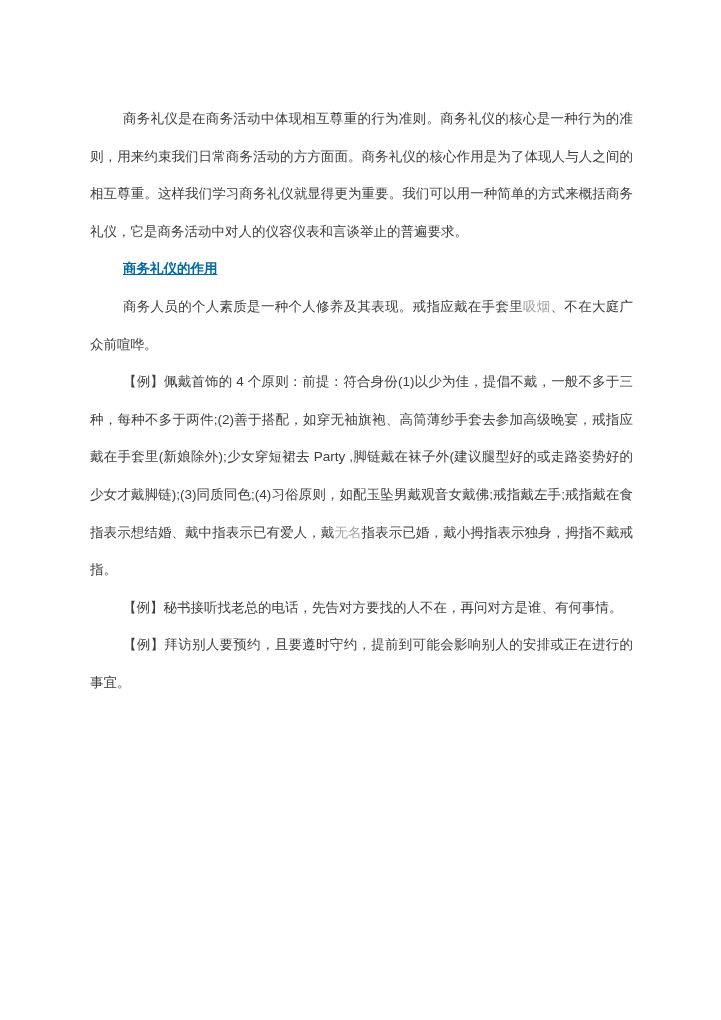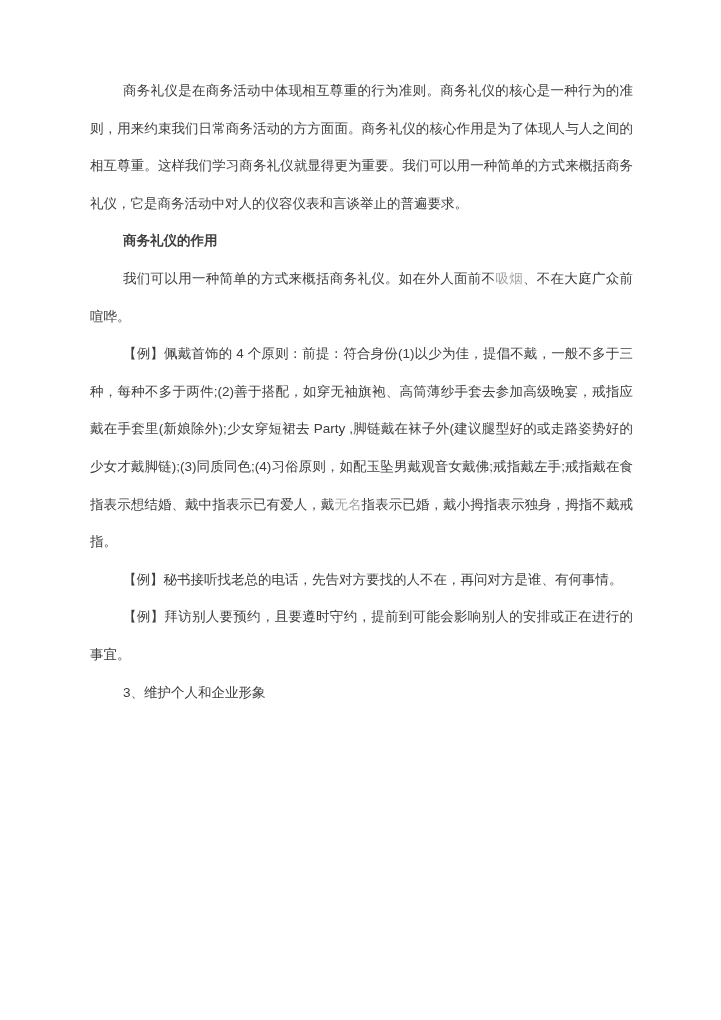--- a/index.html
+++ b/index.html
@@ -9,44 +9,44 @@
   }
   body {
     width: 721px;
     height: 1020px;
     overflow: hidden;
     font-family: "Liberation Sans", "DejaVu Sans", sans-serif;
   }
   .doc {
     margin-left: 90px;
     width: 543px;
-    padding-top: 72px;
+    padding-top: 100px;
     font-size: 13.5px;
     line-height: 37.6px;
     color: #3d3d3d;
     text-align: justify;
   }
   .para {
     margin: 0;
     padding: 0;
     text-indent: 33px;
   }
   .heading {
     font-weight: bold;
-    color: #404040;
+    color: #0369a1;
+    text-decoration: underline;
   }
   .muted {
     color: #a3a3a3;
     font-family: Liberation Serif, serif;
   }
 </style>
 </head>
 <body>
 
 <div class="doc" id="doc">
     <p class="para"><span>商务礼仪是在商务活动中体现相互尊重的行为准则。商务礼仪的核心是一种行为的准则，用来约束我们日常商务活动的方方面面。商务礼仪的核心作用是为了体现人与人之间的相互尊重。这样我们学习商务礼仪就显得更为重要。我们可以用一种简单的方式来概括商务礼仪，它是商务活动中对人的仪容仪表和言谈举止的普遍要求。</span></p>
     <p class="para heading"><span>商务礼仪的作用</span></p>
-    <p class="para"><span>我们可以用一种简单的方式来概括商务礼仪。如在外人面前不</span><span class="muted">吸烟</span><span>、不在大庭广众前喧哗。</span></p>
+    <p class="para"><span>商务人员的个人素质是一种个人修养及其表现。戒指应戴在手套里</span><span class="muted">吸烟</span><span>、不在大庭广众前喧哗。</span></p>
     <p class="para"><span>【例】佩戴首饰的 4 个原则：前提：符合身份(1)以少为佳，提倡不戴，一般不多于三种，每种不多于两件;(2)善于搭配，如穿无袖旗袍、高筒薄纱手套去参加高级晚宴，戒指应戴在手套里(新娘除外);少女穿短裙去 Party ,脚链戴在袜子外(建议腿型好的或走路姿势好的少女才戴脚链);(3)同质同色;(4)习俗原则，如配玉坠男戴观音女戴佛;戒指戴左手;戒指戴在食指表示想结婚、戴中指表示已有爱人，戴</span><span class="muted">无名</span><span>指表示已婚，戴小拇指表示独身，拇指不戴戒指。</span></p>
     <p class="para"><span>【例】秘书接听找老总的电话，先告对方要找的人不在，再问对方是谁、有何事情。</span></p>
     <p class="para"><span>【例】拜访别人要预约，且要遵时守约，提前到可能会影响别人的安排或正在进行的事宜。</span></p>
-    <p class="para"><span>3、维护个人和企业形象</span></p>
   </div>
 
 </body></html>

